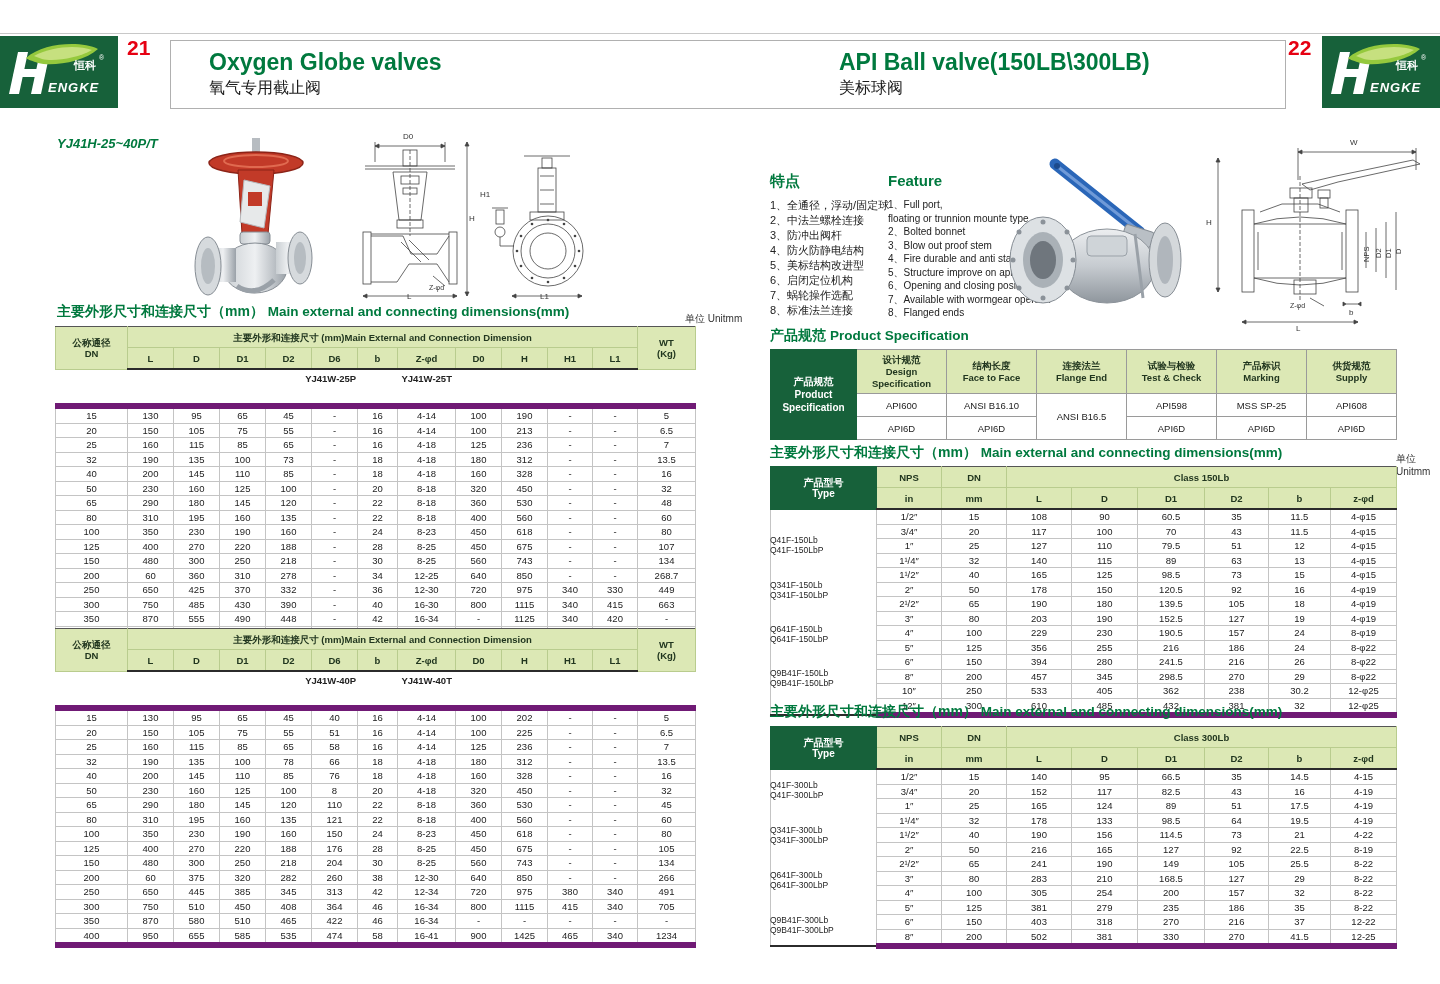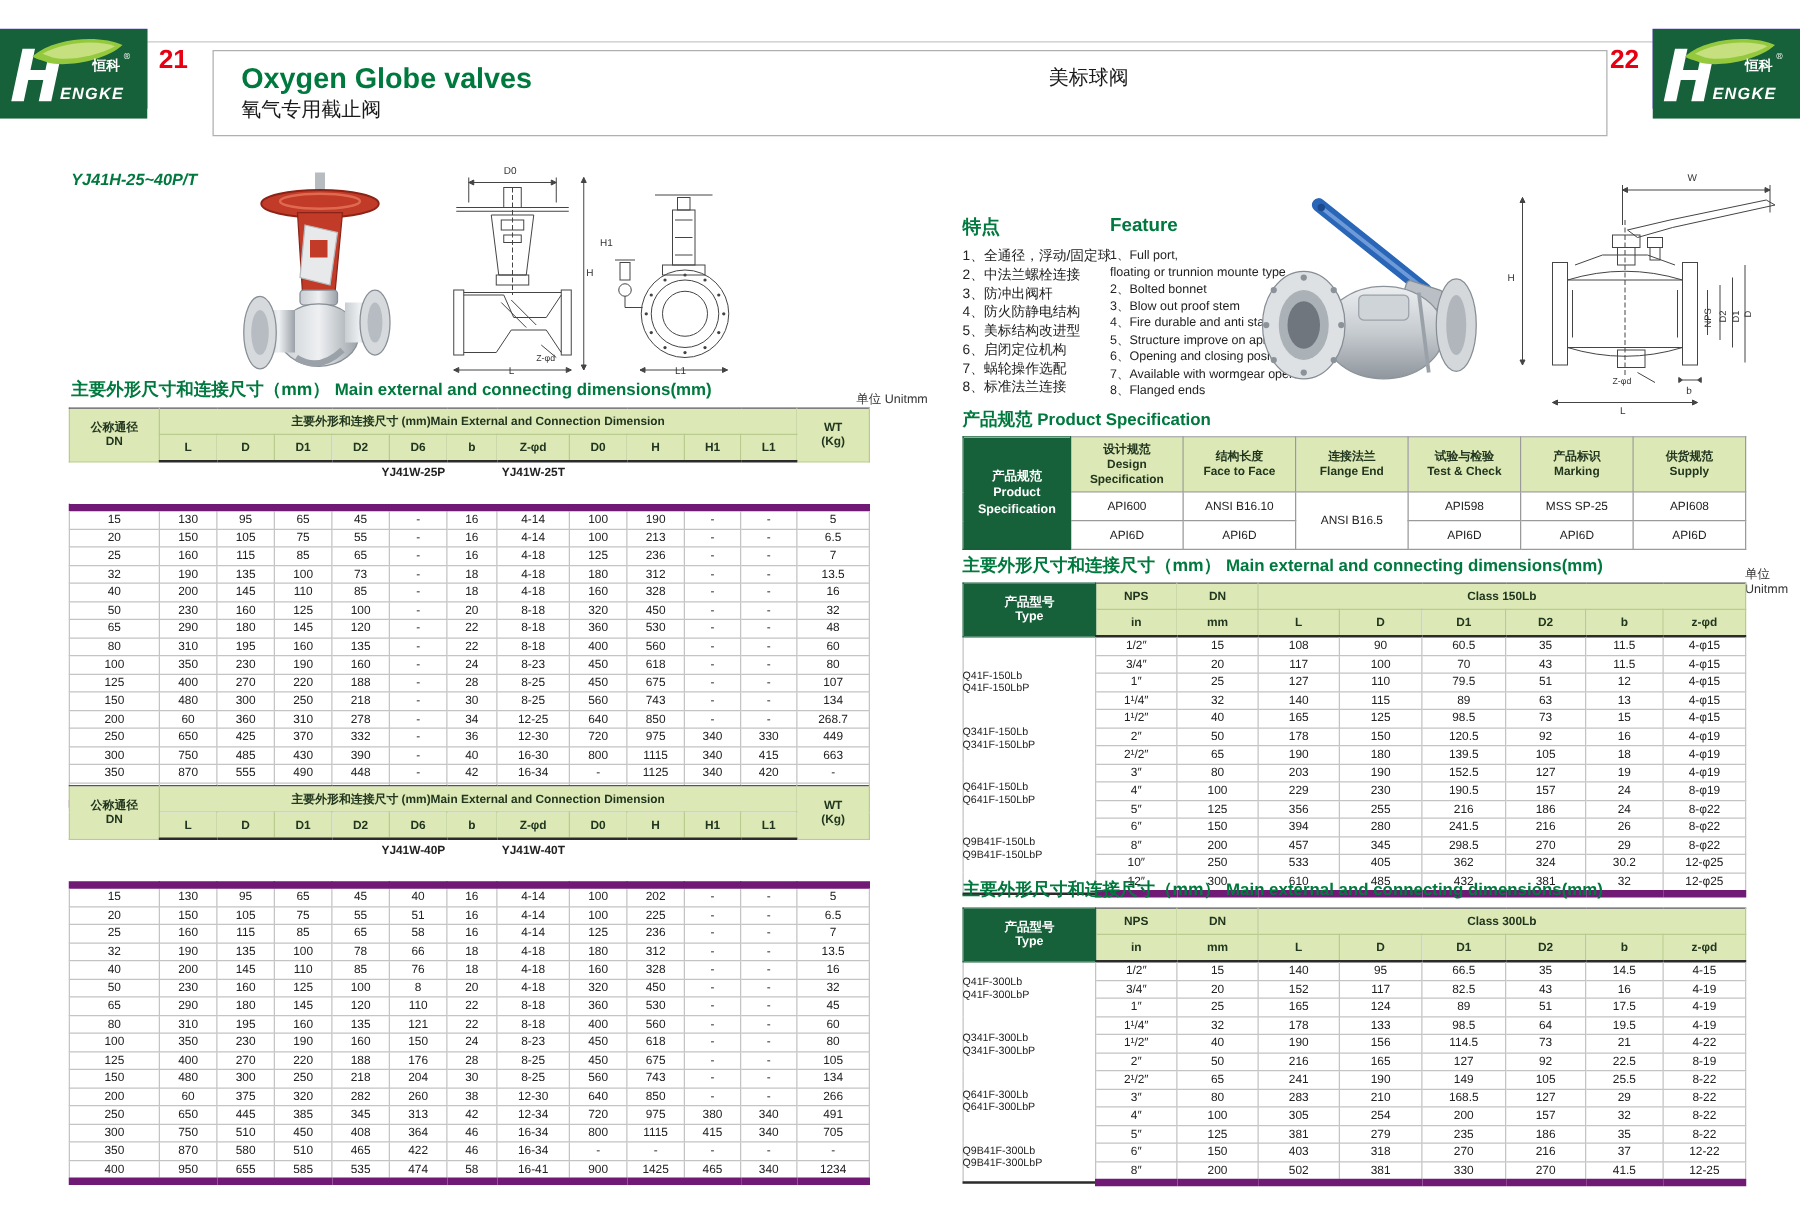--- a/index.html
+++ b/index.html
@@ -1,27 +1,27 @@
 <!DOCTYPE html>
 <html><head>
 <meta charset="utf-8">
 <style>
   html,body{margin:0;padding:0;}
   body{width:1440px;height:984px;position:relative;background:#fff;overflow:hidden;
        font-family:"Liberation Sans",sans-serif;color:#222;}
   
   .topline{position:absolute;left:0;top:33px;width:1440px;height:1px;background:#c8c8c8;}
-  .logo-block{position:absolute;top:23px;width:118px;height:64px;background:#8b5cf6;}
+  .logo-block{position:absolute;top:36px;width:118px;height:64px;background:#8b5cf6;}
   .logo-left{left:0;} .logo-right{left:1322px;}
   .page-num{position:absolute;top:36px;font-size:21px;font-weight:bold;color:#e60012;}
   .num-left{left:127px;} .num-right{left:1288px;}
   .title-box{position:absolute;left:170px;top:40px;width:1114px;height:67px;
              border:1px solid #b0b0b0;background:#fff;}
   .title-group{position:absolute;top:8px;}
-  .tg-left{left:22px;} .tg-right{left:668px;}
+  .tg-left{left:38px;} .tg-right{left:668px;}
   .title-en{font-size:23px;font-weight:bold;color:#00793e;letter-spacing:0px;line-height:26px;}
   .title-zh{font-size:16px;color:#1a1a1a;margin-top:3px;}
   
   .sec-title{position:absolute;font-weight:bold;color:#00793e;font-size:14px;white-space:nowrap;}
   .sec-title .en{font-size:13.5px;}
   .unit{position:absolute;font-size:10px;color:#333;font-weight:normal;margin-left:44px;}
   .model-label{position:absolute;left:57px;top:136px;color:#00793e;font-weight:bold;
                font-size:13px;font-style:italic;}
   
   table.dimtable{border-collapse:collapse;table-layout:fixed;position:absolute;background:#fff;}
@@ -85,20 +85,21 @@
   </svg>
 </div>
 <div class="page-num num-left">21</div>
 
 <div class="title-box">
   <div class="title-group tg-left">
     <div class="title-en">Oxygen Globe valves</div>
     <div class="title-zh">氧气专用截止阀</div>
   </div>
   <div class="title-group tg-right">
+    <div class="title-en">API Ball valve(150LB\300LB)</div>
     <div class="title-zh">美标球阀</div>
   </div>
 </div>
 
 <div class="page-num num-right">22</div>
 <div class="logo-block logo-right">
   <svg width="118" height="72" viewBox="0 0 118 72">
     <rect width="118" height="72" fill="#17613a"></rect>
     <path d="M18,16 L28,16 L19,58 L9,58 Z" fill="#fff"></path>
     <path d="M40,16 L50,16 L41,58 L31,58 Z" fill="#fff"></path>
@@ -1111,21 +1112,21 @@
           <td>270</td>
           <td>29</td>
           <td>8-φ22</td>
         </tr>
         <tr>
           <td>10″</td>
           <td>250</td>
           <td>533</td>
           <td>405</td>
           <td>362</td>
-          <td>324</td>
+          <td>238</td>
           <td>30.2</td>
           <td>12-φ25</td>
         </tr>
         <tr>
           <td>12″</td>
           <td>300</td>
           <td>610</td>
           <td>485</td>
           <td>432</td>
           <td>381</td>

